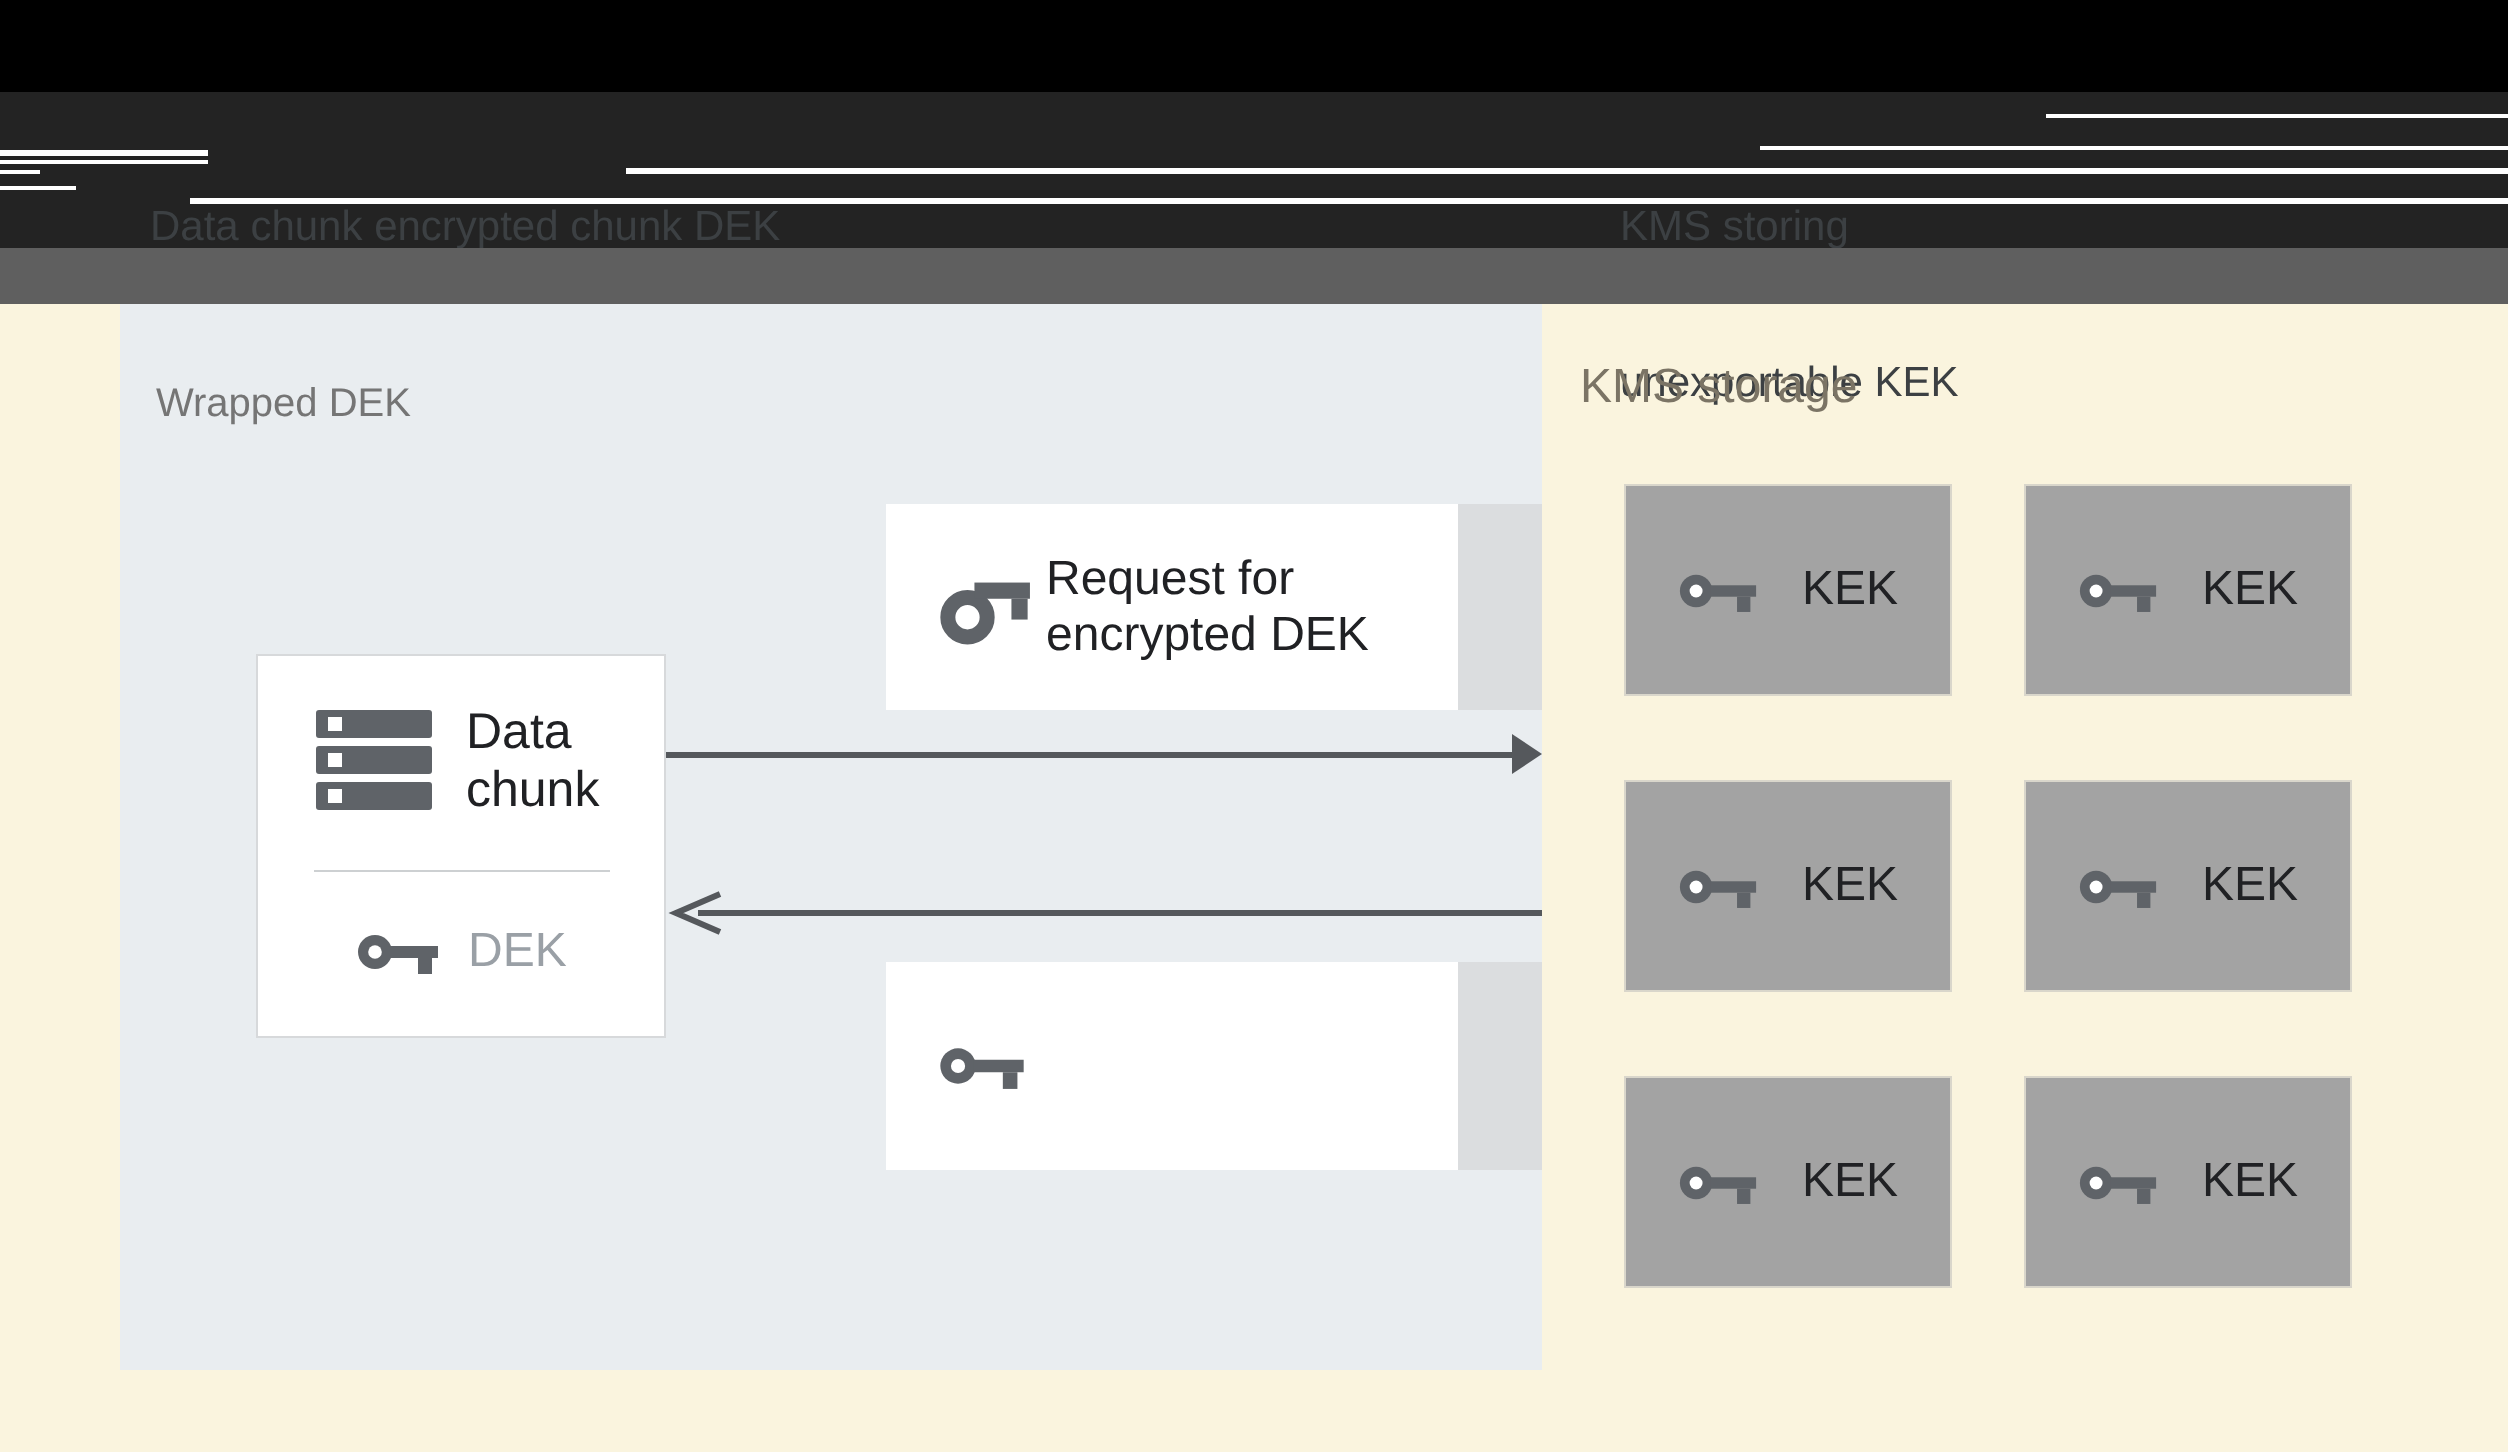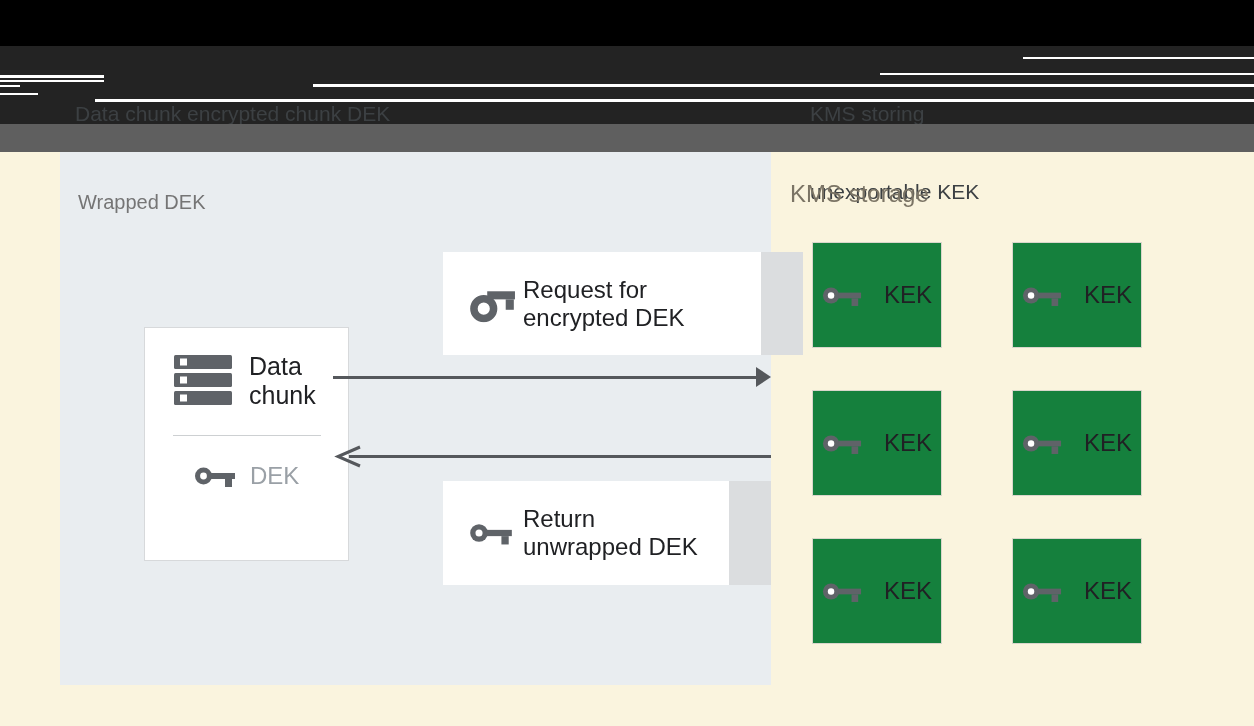--- a/index.html
+++ b/index.html
@@ -18,44 +18,44 @@
   .glitch{position:absolute;background:var(--glitch_line,#fff);height:2px;}
   .grayband{position:absolute;left:0;top:124px;width:1254px;height:28px;background:var(--gray_band,#5F5F5F);}
   
   .panel{position:absolute;left:60px;top:152px;width:711px;height:533px;background:var(--panel_background,#E9EDF0);}
   .icon{color:var(--icon_gray,#5F6368);display:block;}
   .panel-label{position:absolute;display:flex;align-items:center;gap:13px;flex-direction:column;}
   .wrapped-label{left:78px;top:178px;height:32px;}
   .panel-label .lbl{font-size:20px;color:var(--label_gray,#757575);}
   .kms-label{position:absolute;left:790px;top:180px;font-size:24px;color:var(--kms_label_gray,#7B7465);}
   
-  .data-box{position:absolute;left:128px;top:327px;width:205px;height:234px;background:#fff;
-    border:1px solid var(--box_border,#D7D9DB);box-sizing:border-box;margin-left:16px;}
+  .data-box{position:absolute;left:128px;top:327px;width:205px;height:192px;background:#fff;
+    border:1px solid var(--box_border,#D7D9DB);box-sizing:border-box;}
   .dc-icon{position:absolute;left:29px;top:27px;}
   .dc-title{position:absolute;left:104px;top:24px;font-size:25px;line-height:29px;color:var(--text_dark,#202124);}
   .dc-divider{position:absolute;left:28px;top:107px;width:148px;height:1px;background:#CDD0D2;}
   .dek-row{position:absolute;left:49px;top:134px;display:flex;align-items:center;gap:14px;}
   .dek-row .lbl{font-size:24px;color:var(--dek_text,#9AA0A6);}
   
   .msg-box{position:absolute;left:443px;width:328px;background:#fff;}
-  .request-box{top:252px;height:103px;padding-left:32px;}
+  .request-box{top:252px;height:103px;}
   .return-box{top:481px;height:104px;}
   .gray-cap{position:absolute;right:0;top:0;width:42px;height:100%;background:var(--gray_cap,#DBDDDF);}
   .msg-icon{position:absolute;left:26px;top:50%;transform:translateY(-50%);}
   .msg-text{position:absolute;left:80px;top:50%;transform:translateY(-50%);font-size:24px;line-height:28px;color:var(--text_dark,#202124);}
   
   .shaft{position:absolute;height:3px;background:var(--arrow_gray,#55585C);}
   .shaft-right{left:333px;top:376px;width:424px;}
   .shaft-left{left:349px;top:455px;width:422px;}
   .head-right{position:absolute;left:756px;top:367px;width:0;height:0;
     border-top:10px solid transparent;border-bottom:10px solid transparent;
     border-left:15px solid var(--arrow_gray,#55585C);}
   .head-left{position:absolute;left:334px;top:444px;}
   
-  .kek-box{position:absolute;width:130px;height:106px;background:#15803d;
+  .kek-box{position:absolute;width:164px;height:106px;background:#a3a3a3;
     border:1px solid var(--kek_border,#D9D6CB);box-sizing:border-box;
     display:flex;align-items:center;justify-content:center;gap:22px;}
   .kek-box .lbl{font-size:24px;color:var(--text_dark,#202124);}
   .k11{left:812px;top:242px;} .k12{left:1012px;top:242px;}
   .k21{left:812px;top:390px;} .k22{left:1012px;top:390px;}
   .k31{left:812px;top:538px;} .k32{left:1012px;top:538px;}
 </style>
 </head>
 <body>
 
@@ -135,24 +135,20 @@
   </div>
 
   <div class="msg-box return-box">
     <div class="gray-cap"></div>
     <svg class="icon msg-icon" width="44" height="25" viewBox="0 0 42 24" fill="currentColor">
       <circle cx="9.5" cy="12" r="8.5"></circle>
       <circle cx="9.5" cy="12" r="3.4" fill="#fff"></circle>
       <rect x="17" y="9" width="24" height="6"></rect>
       <rect x="31" y="15" width="7" height="8"></rect>
     </svg>
-    <div class="msg-text">
-      <div>Return</div>
-      <div>unwrapped DEK</div>
-    </div>
   </div>
 
   <div class="shaft shaft-right"></div>
   <div class="head-right"></div>
   <div class="shaft shaft-left"></div>
   <svg class="head-left" width="28" height="25" viewBox="0 0 28 25">
     <path d="M26 3 L4 12.5 L26 22" fill="none" stroke="var(--arrow_gray,#55585C)" stroke-width="3"></path>
   </svg>
 
   <div class="kek-box k11">

